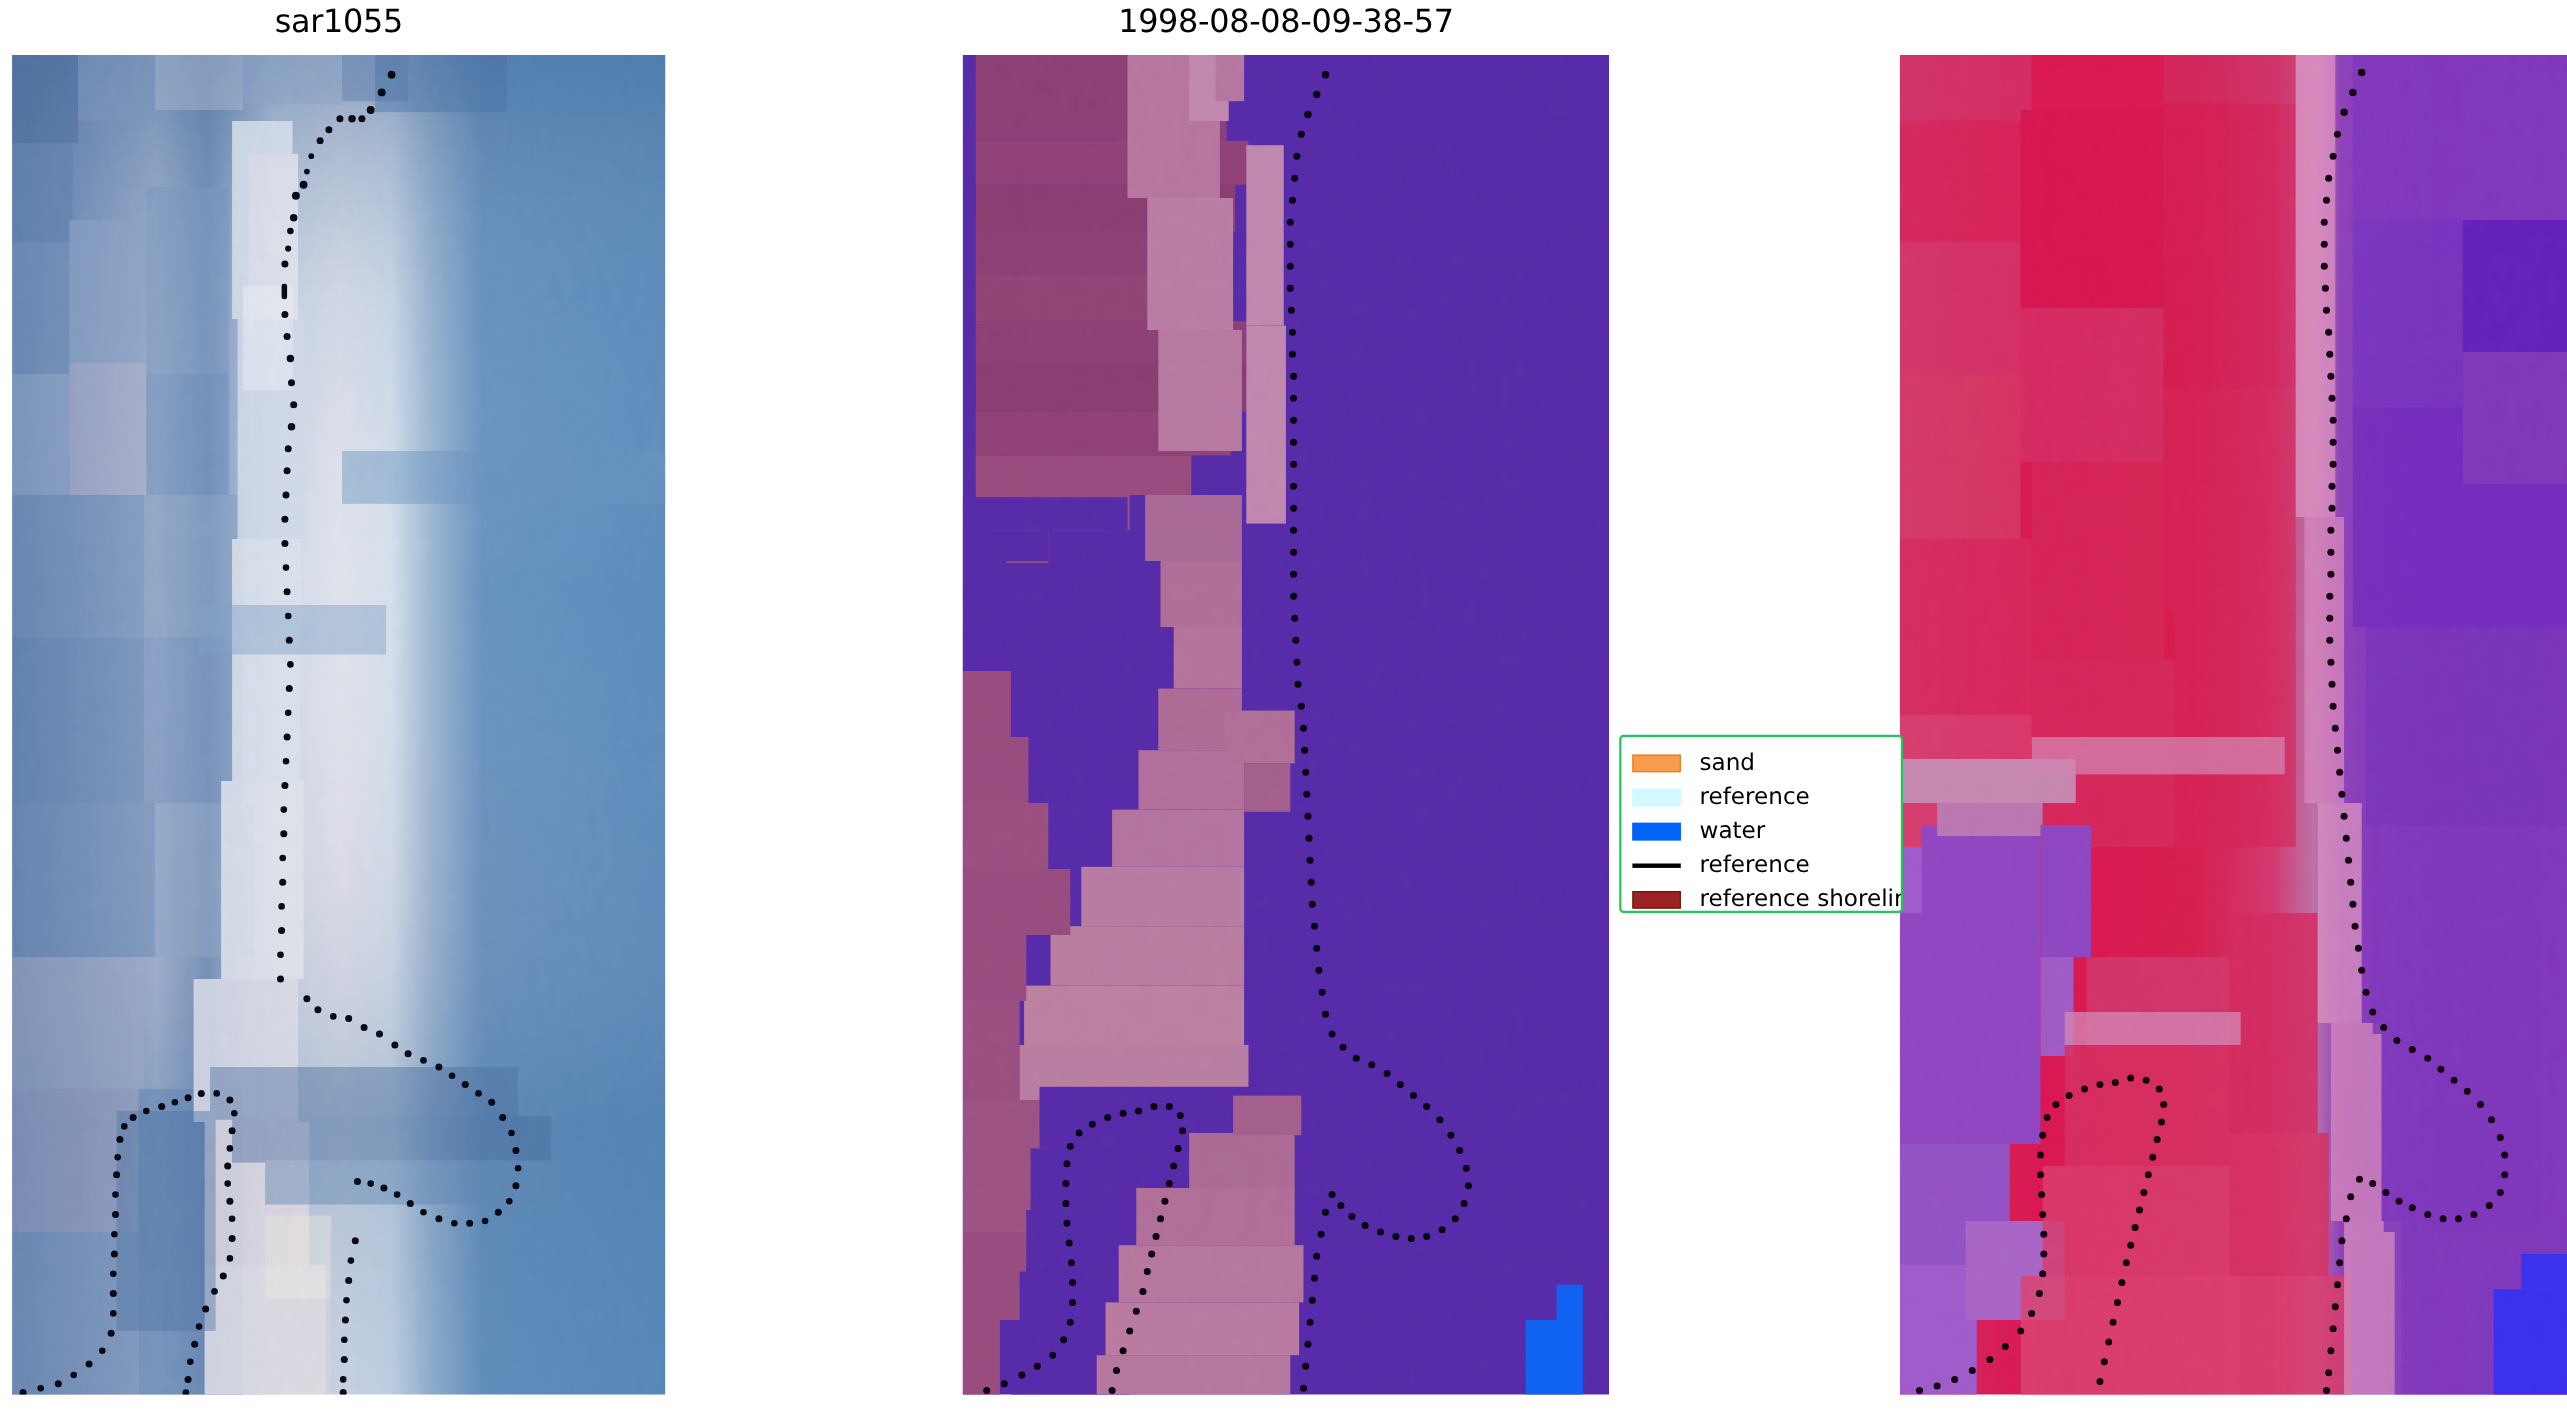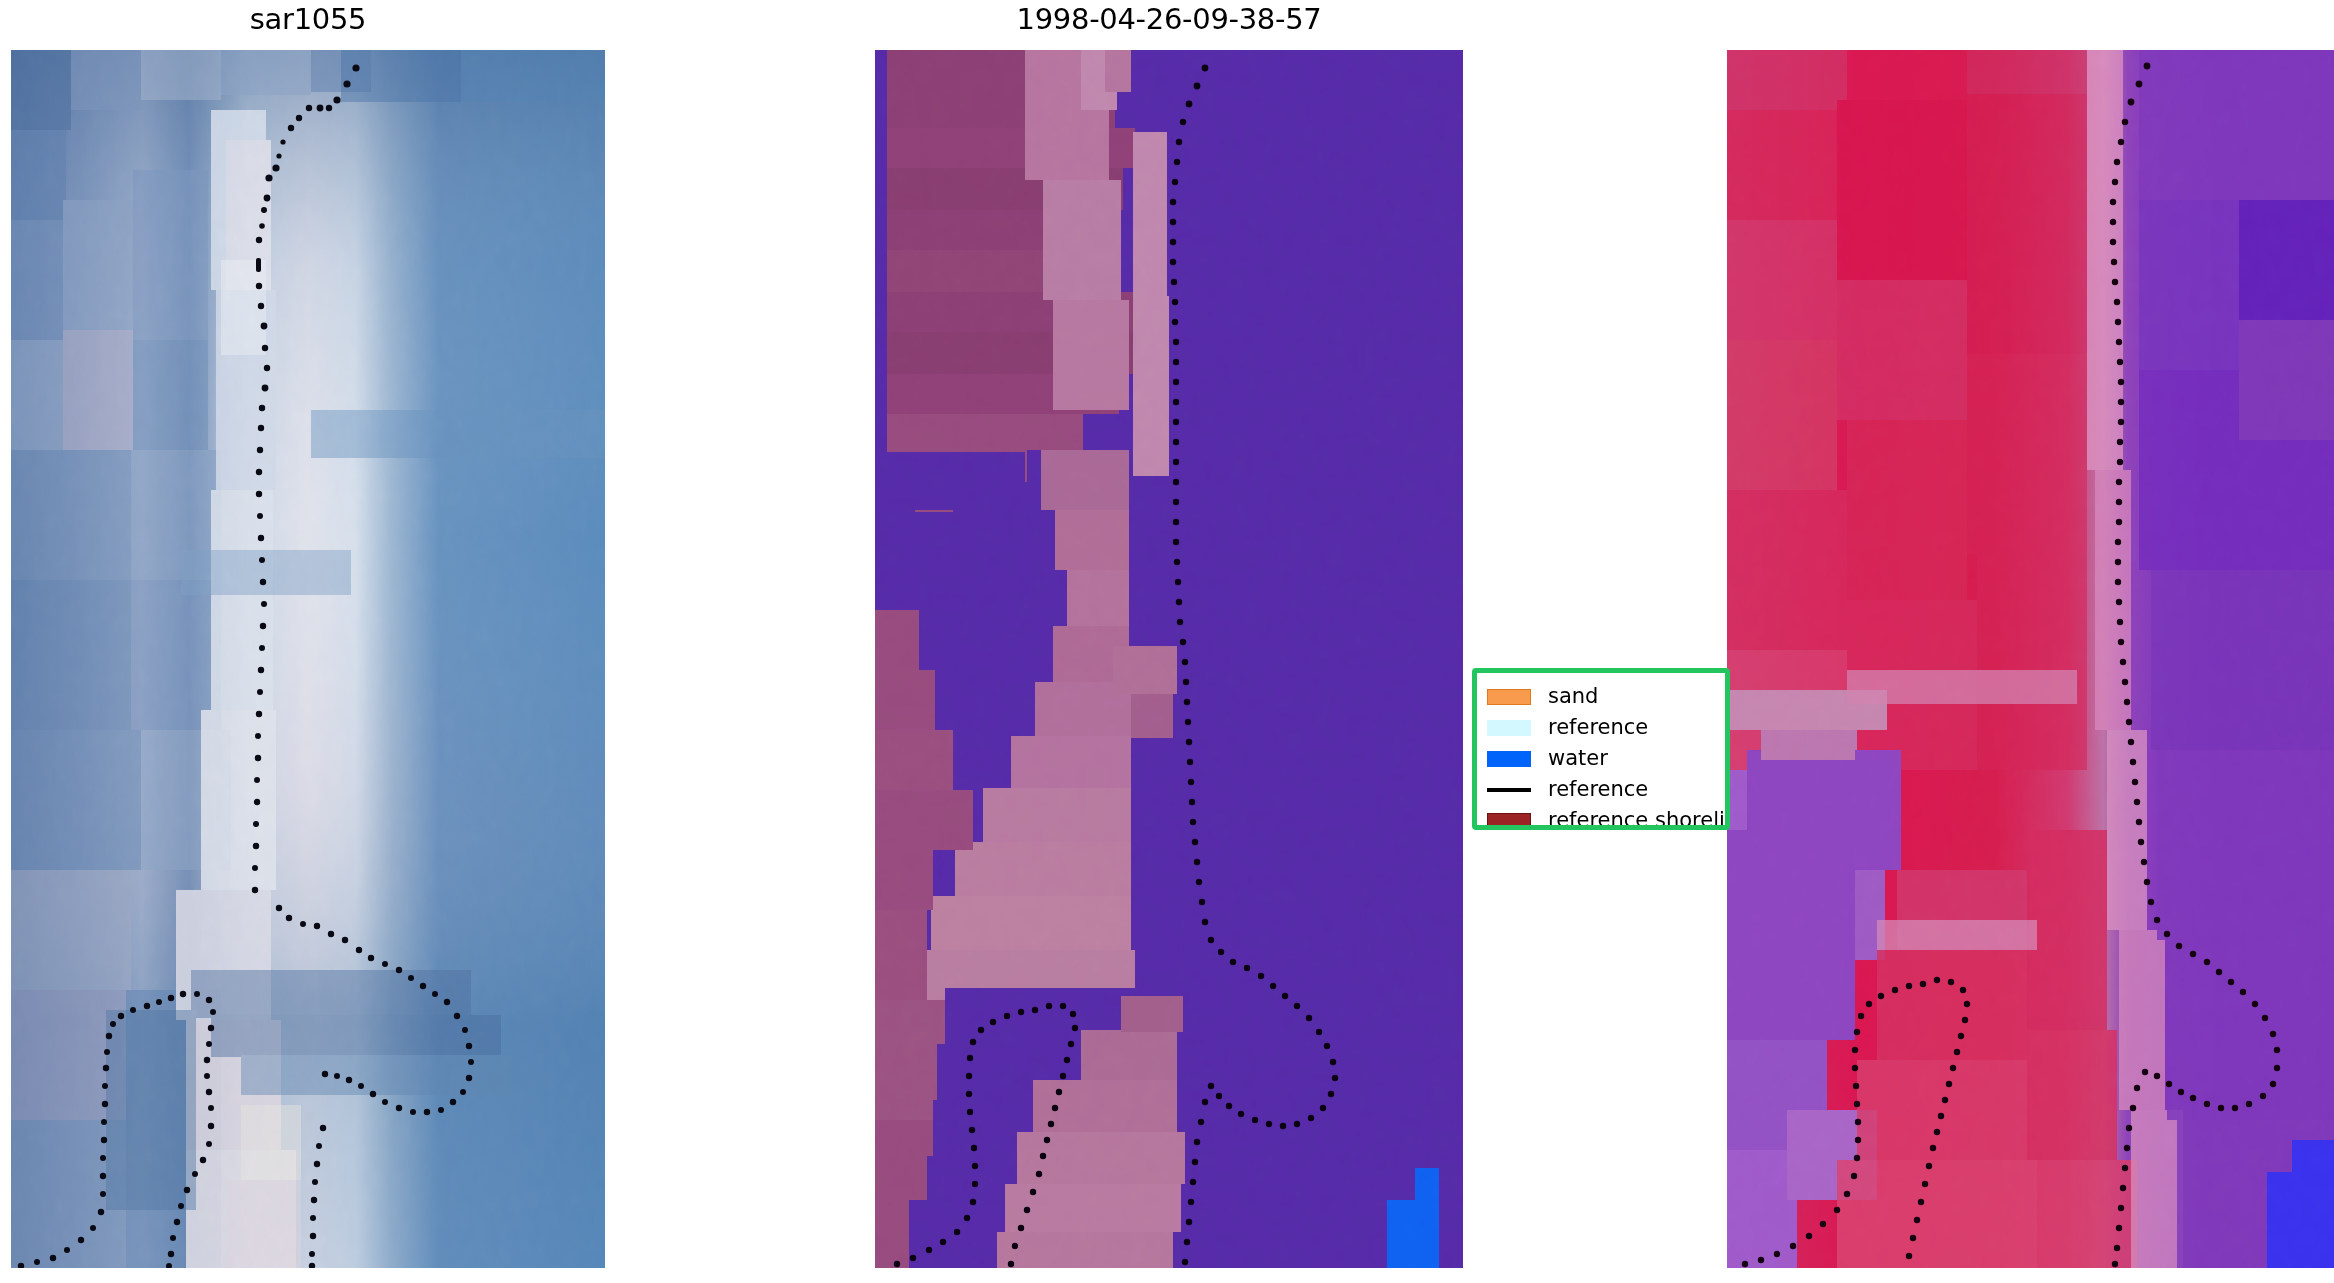--- a/index.html
+++ b/index.html
@@ -39,21 +39,21 @@
   .panel {
     position: absolute;
     overflow: hidden;
   }
   .panel-svg { display: block; width: 100%; height: 100%; }
 
   
   .legend {
     position: absolute;
     background: #ffffff;
-    border: 5px solid #22c55e;
+    border: 2px solid #22c55e;
     border-radius: 4px;
     box-sizing: border-box;
     padding: 8px 10px 8px 10px;
     overflow: hidden;
     box-shadow: 0 0 0 0 rgba(0,0,0,0);
   }
   .legend-row {
     display: flex;
     align-items: center;
     height: 31px;
@@ -310,21 +310,21 @@
           <circle cx="304" cy="1132" r="3.0"></circle>
         <circle cx="303" cy="1150" r="3.2"></circle>
           <circle cx="302" cy="1168" r="3.0"></circle>
         <circle cx="302" cy="1186" r="3.2"></circle>
           <circle cx="301" cy="1204" r="3.0"></circle>
         <circle cx="301" cy="1216" r="3.2"></circle>
       </g>
     </svg>
   </div>
 
-  <div class="panel-title" style="left:875px; top:2px; width:588px;">1998-04-26-09-38-57</div>
+  <div class="panel-title" style="left:875px; top:2px; width:588px;">1998-08-08-09-38-57</div>
 
   <div class="panel" style="left:875px; top:50px; width:588px; height:1218px;">
     <svg class="panel-svg" viewBox="0 0 588 1218" preserveAspectRatio="none">
       <defs>
         <filter id="px2" x="0" y="0" width="100%" height="100%">
           <feTurbulence type="fractalNoise" baseFrequency="0.07 0.05" numOctaves="2" seed="3" result="n"></feTurbulence>
           <feColorMatrix in="n" type="saturate" values="0" result="ng"></feColorMatrix>
           <feComponentTransfer in="ng" result="nc">
             <feFuncA type="linear" slope="0.14" intercept="0"></feFuncA>
           </feComponentTransfer>

